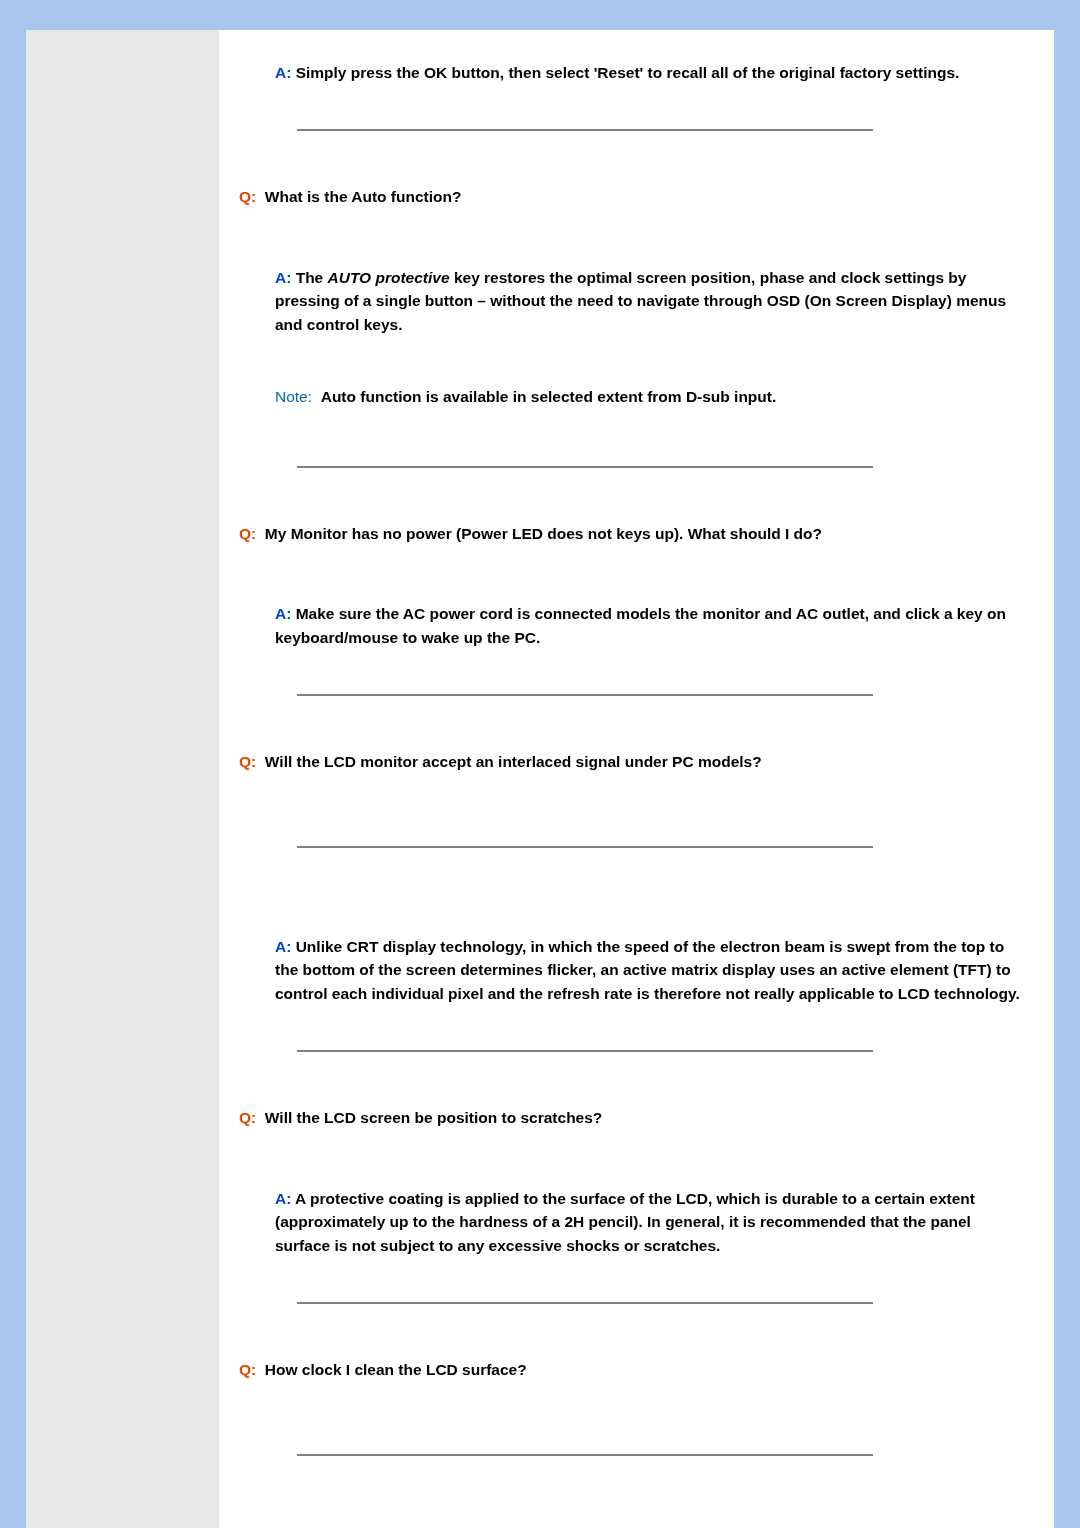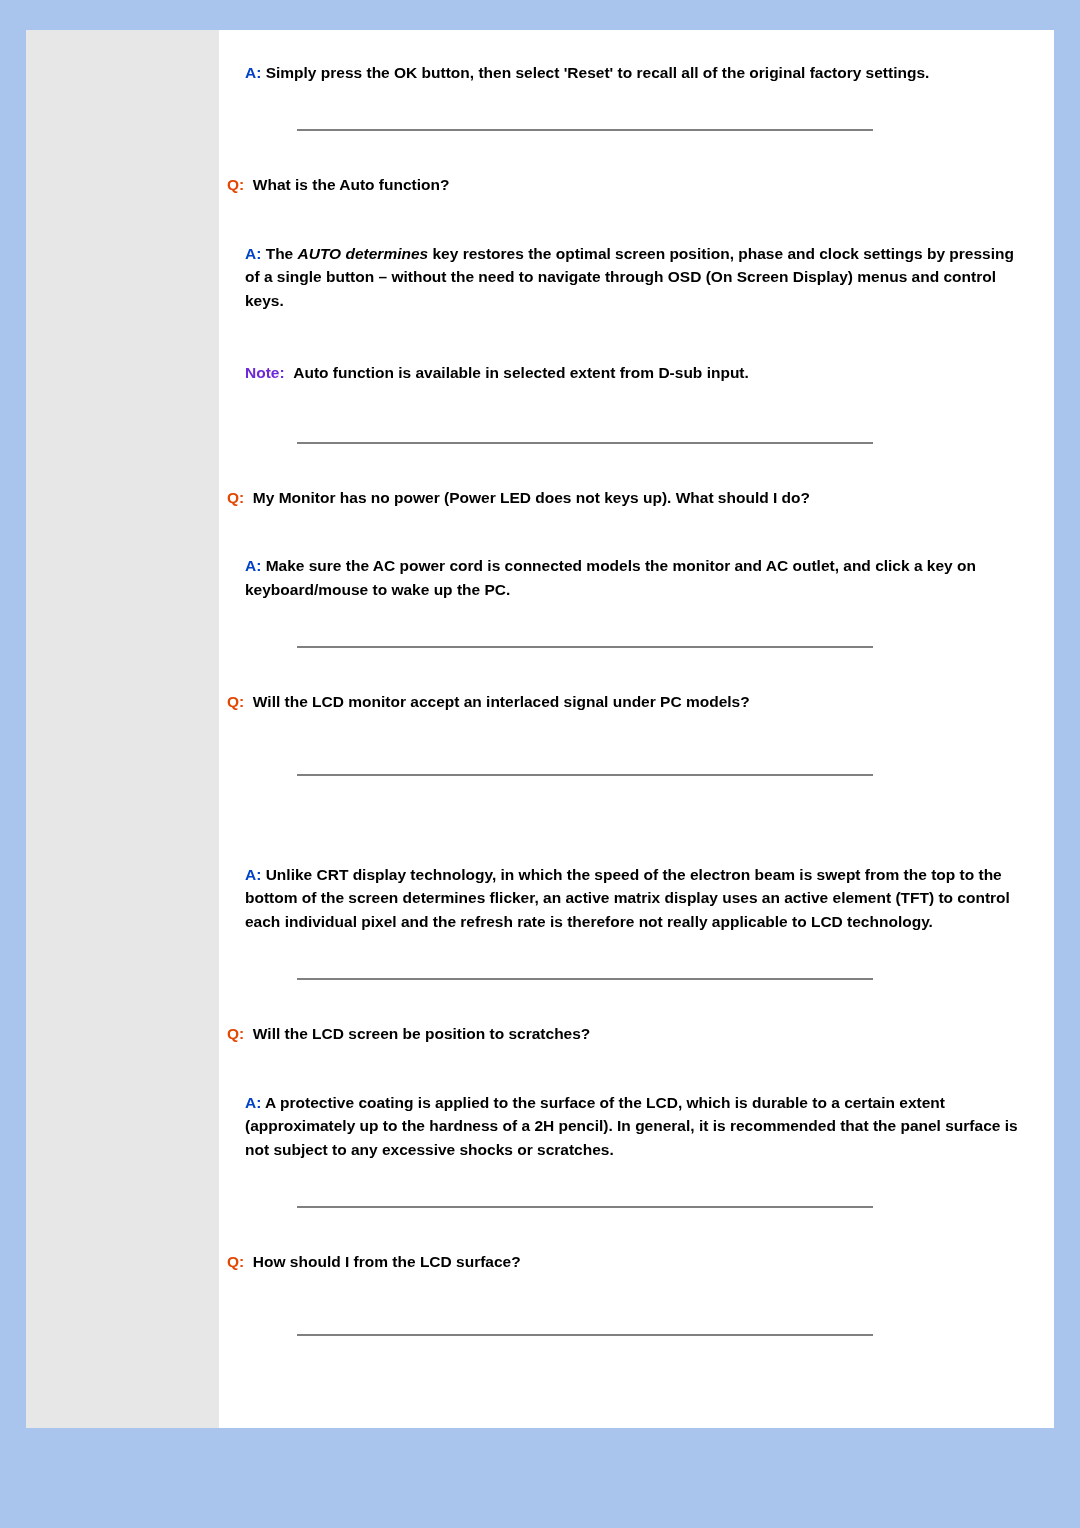--- a/index.html
+++ b/index.html
@@ -27,33 +27,33 @@
     background: #e7e7e7;
   }
   .content {
     flex: 1;
     padding: 15px 30px 50px 0px;
     box-sizing: border-box;
   }
   .q-line {
     font-weight: bold;
     padding-left: 8px;
-    margin: 0;
+    margin: 12px;
     line-height: 1.5;
   }
   .q-prefix { color: #e34700; }
   .a-block {
-    padding-left: 26px;
+    padding-left: 56px;
     padding-right: 2px;
     font-weight: bold;
     line-height: 1.5;
   }
   .a-prefix { color: #0042c8; font-weight: bold; }
   .ital { font-style: italic; font-weight: bold; }
-  .note-prefix { color: #6d28d9; font-weight: bold; text-align: center; }
+  .note-prefix { color: #0369a1; font-weight: normal; text-align: center; }
   hr.sep {
     border: none;
     border-top: 2px solid #808080;
     margin: 0 0 0 78px;
     width: 576px;
   }
   .spacer-sm { height: 18px; }
   .spacer-md { height: 30px; }
   .spacer-lg { height: 42px; }
 </style>
@@ -73,21 +73,21 @@
       <hr class="sep">
       <div class="spacer-lg"></div>
 
       <p class="q-line">
         <span class="q-prefix">Q:</span>
         <span>&nbsp;</span><span>What is the Auto function?</span>
       </p>
       <div class="spacer-md"></div>
       <p class="a-block">
         <span class="a-prefix">A:</span>
-        <span>The </span><span class="ital">AUTO determines</span><span> key restores the optimal screen position, phase and clock settings by pressing of a single button – without the need to navigate through OSD (On Screen Display) menus and control keys.</span>
+        <span>The </span><span class="ital">AUTO protective</span><span> key restores the optimal screen position, phase and clock settings by pressing of a single button – without the need to navigate through OSD (On Screen Display) menus and control keys.</span>
       </p>
       <div class="spacer-sm"></div>
       <p class="a-block">
         <span class="note-prefix">Note:</span>
         <span>&nbsp;</span><span>Auto function is available in selected extent from D-sub input.</span>
       </p>
       <div class="spacer-lg"></div>
       <hr class="sep">
       <div class="spacer-lg"></div>
 
@@ -130,21 +130,21 @@
       <p class="a-block">
         <span class="a-prefix">A:</span>
         <span>A protective coating is applied to the surface of the LCD, which is durable to a certain extent (approximately up to the hardness of a 2H pencil). In general, it is recommended that the panel surface is not subject to any excessive shocks or scratches.</span>
       </p>
       <div class="spacer-md"></div>
       <hr class="sep">
       <div class="spacer-lg"></div>
 
       <p class="q-line">
         <span class="q-prefix">Q:</span>
-        <span>&nbsp;</span><span>How should I from the LCD surface?</span>
+        <span>&nbsp;</span><span>How clock I clean the LCD surface?</span>
       </p>
       <div class="spacer-md"></div>
       <div class="spacer-md"></div>
       <hr class="sep">
       <div class="spacer-lg"></div>
 
     </div>
   </div>
 </div>
 

